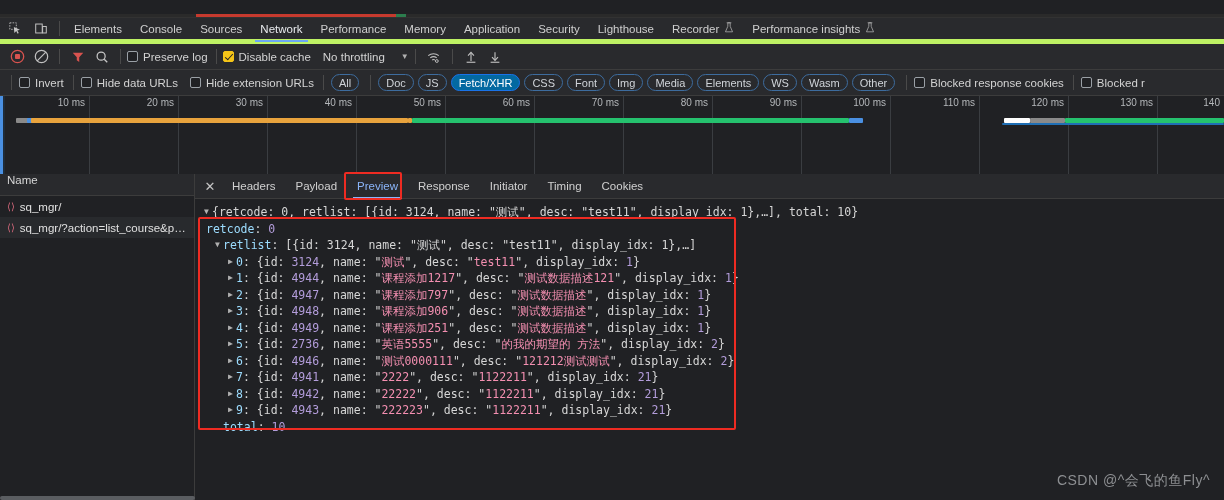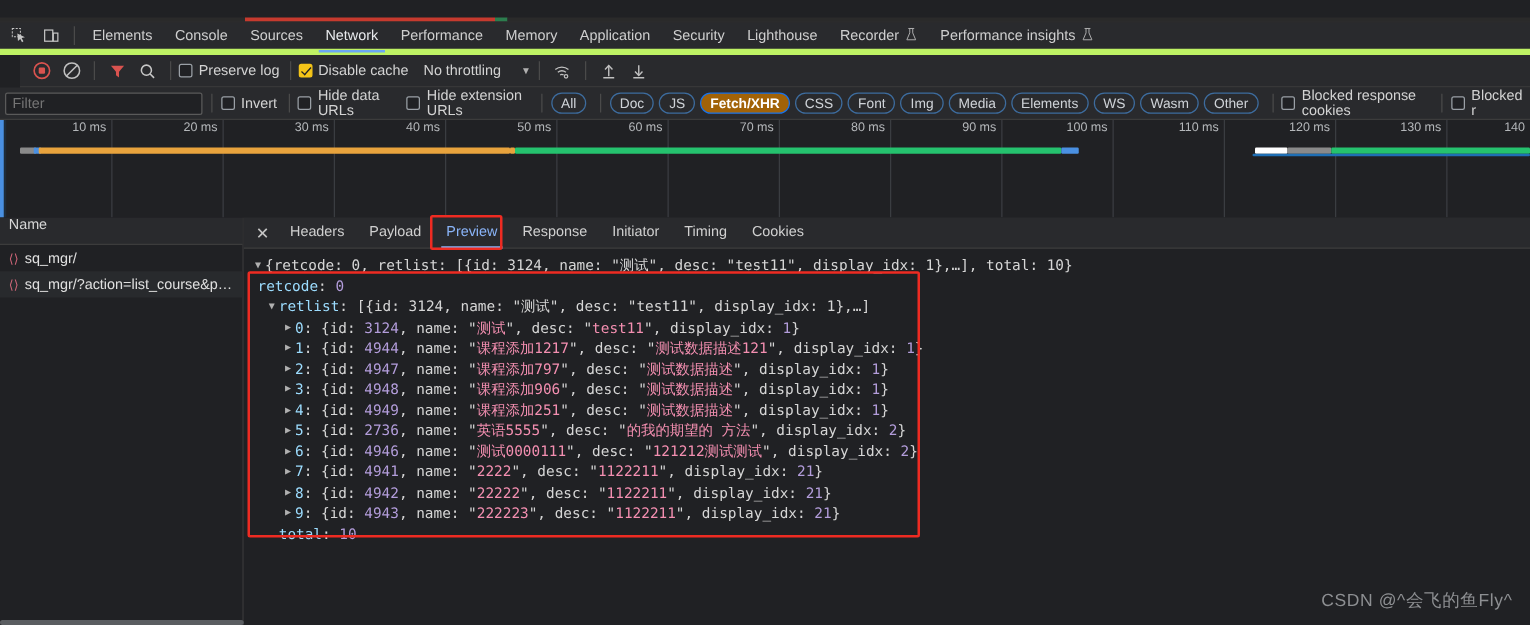--- a/index.html
+++ b/index.html
@@ -37,21 +37,21 @@
   .mtab.sel { color: #e8eaed; }
   .mtab.sel::after {
     content: ""; position: absolute; left: 4px; right: 4px; bottom: 0;
     height: 2px; background: #6ba7f5;
   }
   .mtab .flask { margin-left: 5px; opacity: .85; }
 
   
   .ctrlbar {
     height: 26px; background: #292a2d; display: flex; align-items: center;
-    border-bottom: 1px solid #3c3c3c; padding-left: 5px; flex: none; gap: 0px; margin-left: 16px;
+    border-bottom: 1px solid #3c3c3c; padding-left: 5px; flex: none; gap: 0px;
   }
   .cbtn {
     width: 24px; height: 22px; display: flex; align-items: center; justify-content: center;
     color: #c0c0c0;
   }
   .cdiv { width: 1px; height: 15px; background: #4a4a4a; margin: 0 6px; }
   .ckbox { display: flex; align-items: center; gap: 5px; font-size: 11.5px; color: #d3d3d3; margin-right: 2px; }
   .box {
     width: 11px; height: 11px; border: 1px solid #9aa0a6; border-radius: 2px;
     background: #202124; display: inline-block; flex: none; position: relative;
@@ -73,21 +73,21 @@
     width: 158px; height: 18px; background: #202124; border: 1px solid #5a5a5a;
     border-radius: 2px; color: #9aa0a6; font-size: 11.5px; padding: 0 5px;
     line-height: 16px; font-family: "Liberation Sans", sans-serif;
   }
   .fdiv { width: 1px; height: 15px; background: #4a4a4a; margin: 0 7px; }
   .chip {
     height: 17px; padding: 0 7px; border: 1px solid #3d6c9e; border-radius: 9px;
     font-size: 11px; color: #cfd3d8; display: flex; align-items: center;
     margin-right: 4px; white-space: nowrap; background: transparent;
   }
-  .chip.on { background: #a16207; border-color: #1a73e8; color: #fff; font-weight: bold; }
+  .chip.on { background: #0369a1; border-color: #1a73e8; color: #fff; font-weight: normal; }
 
   
   .overview { height: 78px; background: #202124; position: relative; flex: none; overflow: hidden; }
   .ov-ruler { position: absolute; inset: 0; }
   .ov-tick { position: absolute; top: 0; bottom: 0; width: 1px; background: #3a3d41; }
   .ov-label {
     position: absolute; top: 1px; font-size: 10px; color: #b4b7ba;
     transform: translateX(-100%); padding-right: 4px; white-space: nowrap;
   }
   .ov-band { position: absolute; height: 5px; border-radius: 1px; }
@@ -283,21 +283,20 @@
     <div class="cbtn">
       <svg width="14" height="14" viewBox="0 0 16 16">
           <line x1="8" y1="2.5" x2="8" y2="11.6" stroke="#c0c0c0" stroke-width="1.3"></line>
           <path d="M4.6 8.2 L8 11.8 L11.4 8.2" fill="none" stroke="#c0c0c0" stroke-width="1.3"></path>
           <line x1="3" y1="14" x2="13" y2="14" stroke="#c0c0c0" stroke-width="1.3"></line>
         </svg>
     </div>
   </div>
 
   <div class="filterbar">
-    <input class="filterinput" placeholder="Filter" style="">
     <div class="fdiv"></div>
     <label class="ckbox">
       <span class="box"></span>
       <span>Invert</span>
     </label>
     <div class="fdiv"></div>
     <label class="ckbox">
       <span class="box"></span>
       <span>Hide data URLs</span>
     </label>

